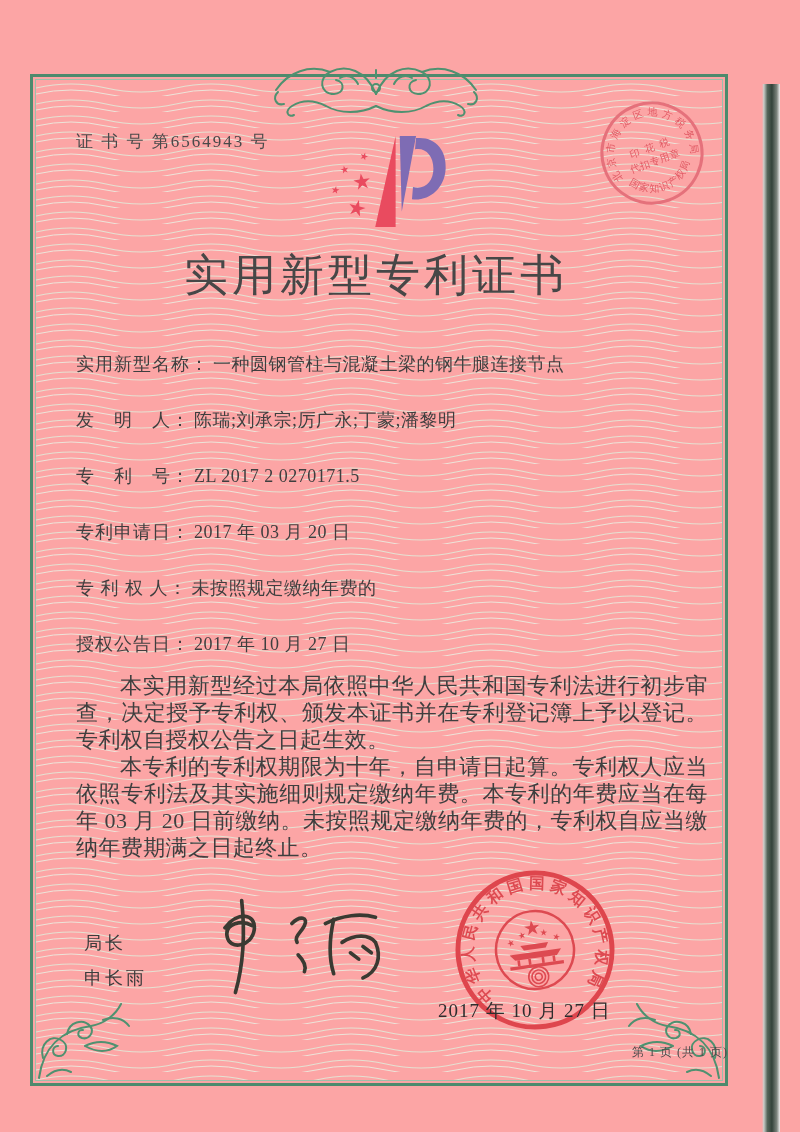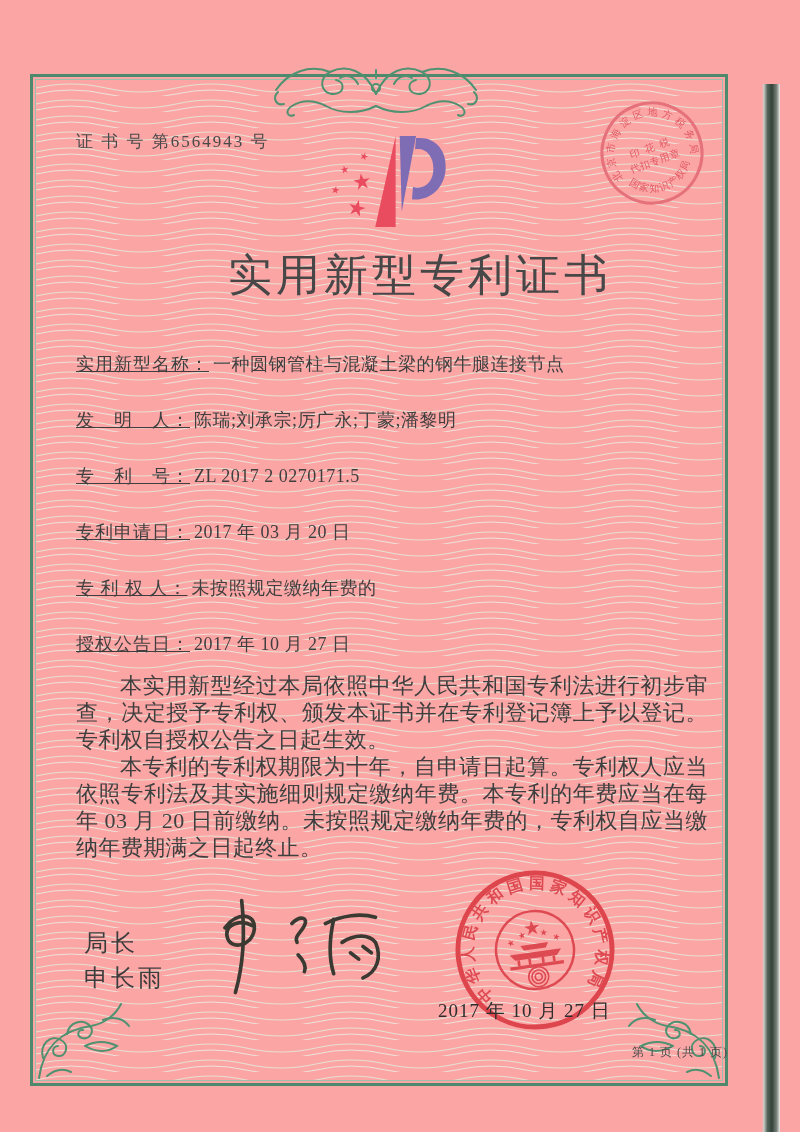--- a/index.html
+++ b/index.html
@@ -10,29 +10,29 @@
     background:linear-gradient(90deg,rgba(255,255,255,0),#c9cdc9 10%,#55655a 30%,#33423a 55%,#7b837c 82%,#eeeeee 100%);}
   
   .frame{position:absolute;left:30px;top:74px;width:692px;height:1006px;border:3px solid #4d8a6d;z-index:1;}
   .frame-inner{position:absolute;left:2px;top:2px;right:2px;bottom:2px;border:1px solid #9dc0aa;overflow:hidden;}
   .guilloche{position:absolute;left:0;top:0;opacity:.8;}
   
   .cert-no{position:absolute;left:76px;top:130px;font-size:17px;letter-spacing:2px;color:#4a4a4a;z-index:2;}
   .logo{position:absolute;left:330px;top:134px;z-index:2;}
   .tax-stamp{position:absolute;left:595px;top:96px;z-index:3;}
   .title{position:absolute;left:30px;top:246px;width:692px;text-align:center;font-size:44px;
-         letter-spacing:4px;color:#474747;font-weight:500;z-index:2;padding-left:44px;}
+         letter-spacing:4px;color:#474747;font-weight:500;z-index:2;}
   .fields{position:absolute;left:76px;top:352px;width:640px;z-index:2;}
   .field-row{display:flex;margin-bottom:31px;font-size:18px;line-height:25px;color:#3f3f3f;}
-  .field-label{white-space:pre;letter-spacing:1px;text-decoration:underline;}
+  .field-label{white-space:pre;letter-spacing:1px;}
   .field-value{margin-left:4px;letter-spacing:0.5px;}
   .paras{position:absolute;left:76px;top:672px;width:632px;z-index:2;font-size:22px;
          line-height:27px;text-align:justify;color:#3f3f3f;letter-spacing:0.4px;}
   .paras p{margin:0;text-indent:2em;}
-  .signer{position:absolute;left:84px;top:926px;z-index:2;font-size:24px;line-height:35px;
+  .signer{position:absolute;left:84px;top:926px;z-index:2;font-size:18px;line-height:35px;
           letter-spacing:3px;color:#3c3c3c;}
   .signature{position:absolute;left:195px;top:888px;z-index:2;}
   .seal{position:absolute;left:447px;top:862px;z-index:3;}
   .issue-date{position:absolute;left:438px;top:998px;z-index:5;font-size:19px;letter-spacing:1px;color:#2e2e2e;}
   .footer{position:absolute;left:36px;top:1044px;width:692px;text-align:right;z-index:2;
           font-size:12px;color:#4a4a4a;letter-spacing:1px;}
   .orn-top{position:absolute;left:266px;top:56px;z-index:2;}
   .orn-bl{position:absolute;left:33px;top:984px;z-index:2;}
   .orn-br{position:absolute;left:625px;top:984px;z-index:2;transform:scaleX(-1);}
 </style>

